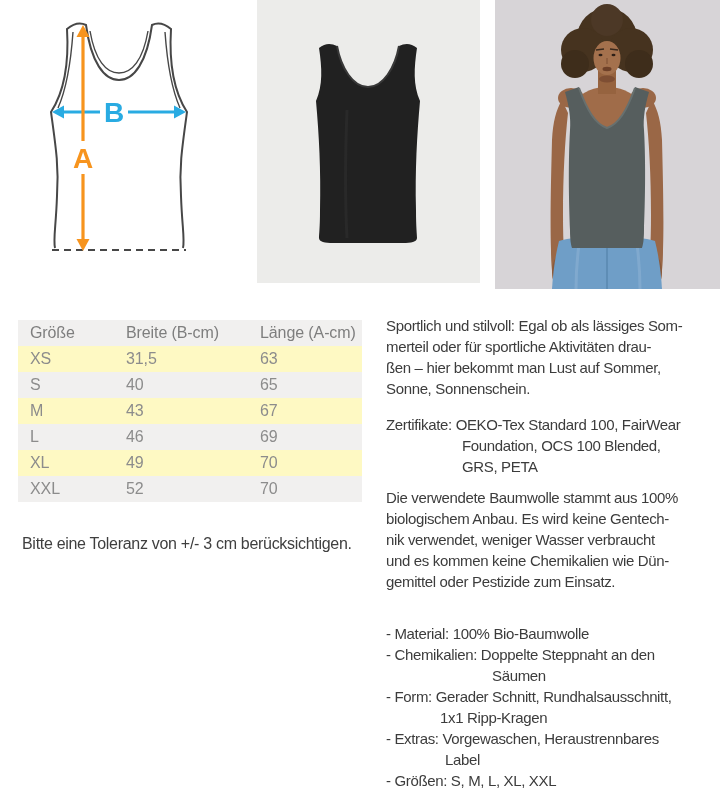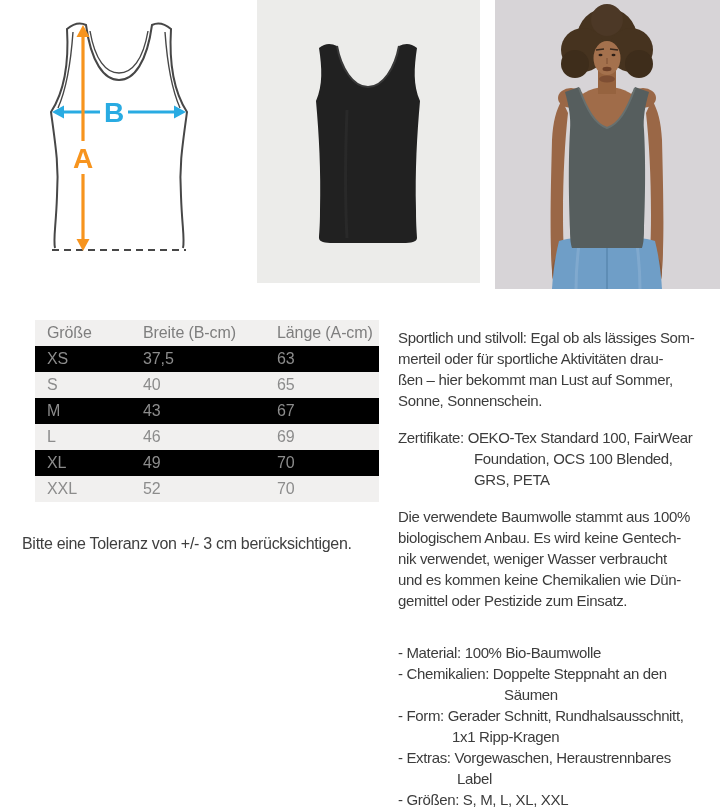--- a/index.html
+++ b/index.html
@@ -12,45 +12,45 @@
   .panel{position:absolute;top:0;}
   #diagram-panel{left:0;width:240px;height:290px;background:#fff;}
   #product-panel{left:257px;width:223px;height:283px;}
   #model-panel{left:495px;width:225px;height:289px;}
   .panel svg{display:block;}
 
   
   table.size-table{
     position:absolute;left:18px;top:320px;width:344px;
     border-collapse:collapse;table-layout:fixed;
-    font-size:16px;letter-spacing:-0.1px;margin-left:17px;
+    font-size:16px;letter-spacing:-0.1px;
   }
   table.size-table col.c1{width:96px;}
   table.size-table col.c2{width:134px;}
   table.size-table col.c3{width:114px;}
   table.size-table th,table.size-table td{
     height:26px;padding:0 0 0 12px;text-align:left;
     font-weight:400;white-space:nowrap;overflow:hidden;
   }
   table.size-table thead th{background:#f1f0ef;color:#7e7e7e;}
   table.size-table td{color:#8c8c8c;}
-  table.size-table tr.odd td{background:#000000;}
+  table.size-table tr.odd td{background:#fef9c3;}
   table.size-table tr.even td{background:#f1f0ef;}
 
   .tolerance{
     position:absolute;left:22px;top:535px;
     font-size:16px;color:#3f3f3f;letter-spacing:-0.3px;white-space:nowrap;
   }
 
   
   .right-col{
     position:absolute;left:382px;top:311px;width:334px;
     font-size:15px;line-height:21px;color:#3c3c3c;letter-spacing:-0.35px;
   }
-  .right-col .para{margin:16px;}
+  .right-col .para{margin:4px;}
   .right-col .para .ln{display:block;white-space:nowrap;}
   .mb-a{margin-bottom:15px !important;}
   .mb-b{margin-bottom:10px !important;}
   .mb-c{margin-bottom:31px !important;}
   .ind-cert{padding-left:76px;}
   .ind-saeumen{padding-left:106px;}
   .ind-ripp{padding-left:54px;}
   .ind-label{padding-left:59px;}
 </style>
 </head>
@@ -153,21 +153,21 @@
   <thead>
     <tr>
       <th>Größe</th>
       <th>Breite (B-cm)</th>
       <th>Länge (A-cm)</th>
     </tr>
   </thead>
   <tbody>
     <tr class="odd">
       <td>XS</td>
-      <td>37,5</td>
+      <td>31,5</td>
       <td>63</td>
     </tr>
     <tr class="even">
       <td>S</td>
       <td>40</td>
       <td>65</td>
     </tr>
     <tr class="odd">
       <td>M</td>
       <td>43</td>

